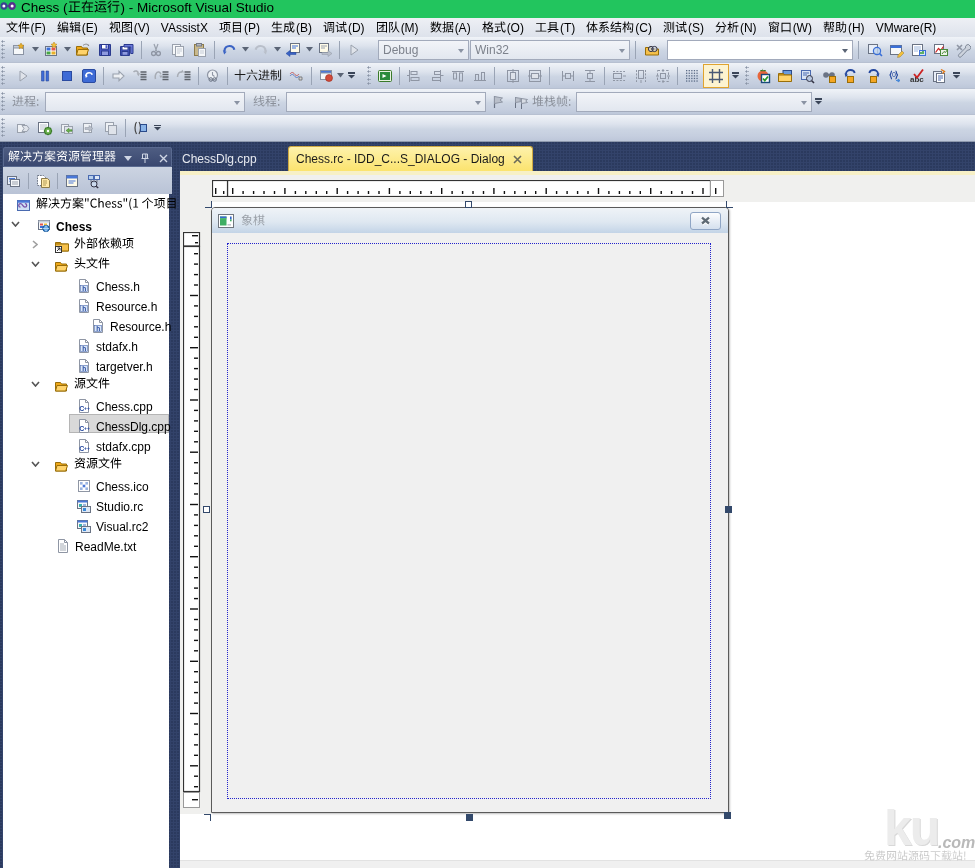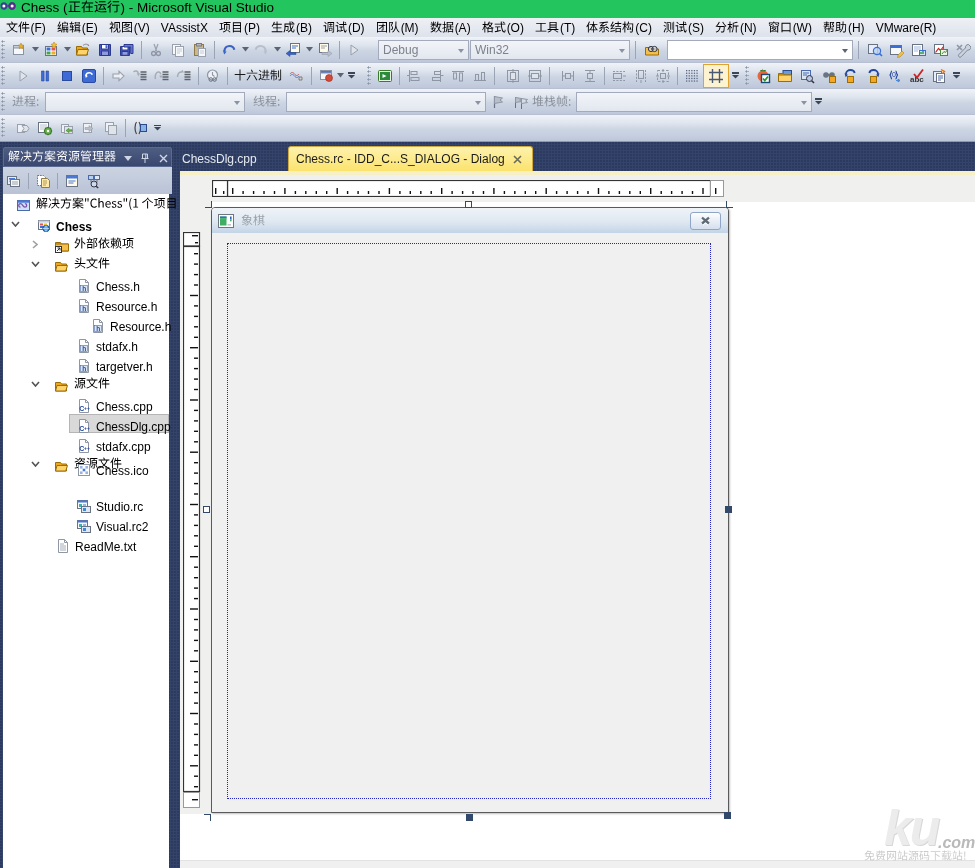--- a/index.html
+++ b/index.html
@@ -909,21 +909,21 @@
 <div class="ab" style="left:51px;top:2px"><svg class="ic" width="16" height="16" viewBox="0 0 16 16">
         <path d="M1.5 4.5h5l1 1.5h5v7h-11z" fill="#f0a817" stroke="#996e09"></path>
         <path d="M3 7.5h10.5l-1.8 5.5H1.5z" fill="#ffd36b" stroke="#996e09"></path>
       </svg></div>
 <div class="ab" style="left:71px;top:3px;white-space:nowrap">
       <svg width="49" height="14" viewBox="0 0 49 14" style="display:block">
         <path transform="translate(0,10.6)" d="M1.0 -9.0C1.9 -8.7 3.0 -8.1 3.5 -7.7L4.0 -8.4C3.4 -8.8 2.3 -9.3 1.5 -9.6ZM0.6 -5.9 0.9 -5.1C1.8 -5.4 3.0 -5.8 4.2 -6.2L4.1 -7.0C2.8 -6.6 1.5 -6.2 0.6 -5.9ZM2.2 -4.5V-1.1H3.1V-3.6H9.0V-1.2H10.0V-4.5ZM5.7 -3.3C5.3 -1.3 4.4 -0.2 0.6 0.2C0.7 0.4 0.9 0.8 1.0 1.0C5.1 0.4 6.2 -0.9 6.6 -3.3ZM6.2 -0.9C7.7 -0.4 9.7 0.4 10.7 0.9L11.2 0.2C10.2 -0.4 8.2 -1.1 6.7 -1.6ZM5.8 -10.0C5.5 -9.2 4.9 -8.2 3.9 -7.5C4.1 -7.3 4.4 -7.1 4.5 -6.9C5.1 -7.3 5.5 -7.8 5.8 -8.3H7.2C6.9 -7.0 6.1 -5.9 3.9 -5.3C4.1 -5.2 4.3 -4.9 4.4 -4.7C6.0 -5.2 7.0 -6.0 7.6 -6.9C8.3 -5.9 9.5 -5.1 10.8 -4.8C11.0 -5.0 11.2 -5.3 11.4 -5.5C9.9 -5.8 8.6 -6.6 7.9 -7.6C8.0 -7.8 8.1 -8.1 8.1 -8.3H9.9C9.7 -7.9 9.5 -7.5 9.4 -7.2L10.2 -7.0C10.5 -7.4 10.8 -8.2 11.1 -8.8L10.5 -9.0L10.3 -9.0H6.2C6.4 -9.3 6.6 -9.6 6.7 -9.9Z M18.4 -4.9H22.1V-3.8H18.4ZM18.4 -6.6H22.1V-5.6H18.4ZM18.1 -2.5C17.7 -1.7 17.2 -0.8 16.6 -0.2C16.8 -0.1 17.2 0.1 17.3 0.2C17.9 -0.4 18.5 -1.4 18.9 -2.2ZM21.5 -2.3C21.9 -1.5 22.5 -0.5 22.8 0.1L23.6 -0.3C23.3 -0.8 22.7 -1.8 22.2 -2.6ZM13.0 -9.3C13.7 -8.9 14.6 -8.3 15.0 -7.9L15.6 -8.7C15.1 -9.0 14.2 -9.6 13.6 -9.9ZM12.5 -6.1C13.1 -5.7 14.0 -5.1 14.5 -4.8L15.0 -5.5C14.5 -5.9 13.6 -6.4 13.0 -6.7ZM12.7 0.3 13.5 0.8C14.1 -0.3 14.8 -1.8 15.3 -3.1L14.5 -3.6C14.0 -2.2 13.2 -0.6 12.7 0.3ZM16.1 -9.5V-6.2C16.1 -4.2 15.9 -1.5 14.6 0.4C14.8 0.5 15.2 0.8 15.3 0.9C16.7 -1.1 16.9 -4.1 16.9 -6.2V-8.7H23.4V-9.5ZM19.8 -8.5C19.7 -8.2 19.6 -7.7 19.5 -7.3H17.6V-3.1H19.8V0.0C19.8 0.1 19.7 0.2 19.6 0.2C19.4 0.2 18.9 0.2 18.3 0.2C18.5 0.4 18.6 0.7 18.6 0.9C19.4 1.0 19.9 1.0 20.2 0.8C20.6 0.7 20.7 0.5 20.7 0.0V-3.1H23.0V-7.3H20.3C20.5 -7.6 20.6 -8.0 20.8 -8.3Z M29.1 -9.9C29.4 -9.3 29.8 -8.5 30.0 -8.0L31.0 -8.3C30.8 -8.8 30.4 -9.6 30.0 -10.2ZM24.6 -8.0V-7.1H26.5C27.2 -5.3 28.1 -3.7 29.4 -2.4C28.0 -1.3 26.4 -0.5 24.4 0.1C24.6 0.3 24.9 0.7 25.0 0.9C27.0 0.3 28.7 -0.6 30.0 -1.8C31.4 -0.6 33.0 0.3 35.0 0.9C35.1 0.6 35.4 0.2 35.6 0.0C33.7 -0.4 32.1 -1.3 30.7 -2.4C31.9 -3.6 32.9 -5.2 33.6 -7.1H35.4V-8.0ZM30.0 -3.0C28.9 -4.2 28.0 -5.5 27.4 -7.1H32.5C31.9 -5.5 31.1 -4.1 30.0 -3.0Z M39.8 -4.1V-3.2H43.2V1.0H44.1V-3.2H47.4V-4.1H44.1V-6.7H46.9V-7.6H44.1V-9.9H43.2V-7.6H41.6C41.8 -8.2 41.9 -8.7 42.0 -9.3L41.2 -9.5C40.9 -7.9 40.4 -6.4 39.7 -5.4C39.9 -5.3 40.3 -5.0 40.5 -4.9C40.8 -5.4 41.1 -6.0 41.4 -6.7H43.2V-4.1ZM39.2 -10.0C38.6 -8.2 37.5 -6.4 36.4 -5.2C36.5 -5.0 36.8 -4.6 36.9 -4.4C37.3 -4.8 37.6 -5.2 38.0 -5.8V0.9H38.9V-7.2C39.3 -8.0 39.7 -8.9 40.1 -9.8Z" fill="#000000"></path>
       </svg>
     </div>
   </div>
-<div class="ab" style="left:3px;top:458px;width:166px;height:20px">
+<div class="ab" style="left:3px;top:474px;width:166px;height:20px">
 <div class="ab" style="left:73px;top:2px"><svg class="ic" width="16" height="16" viewBox="0 0 16 16">
         <rect x="2.5" y="2.5" width="11" height="11" fill="#fff" stroke="#8f96a4"></rect>
         <g fill="#9ab4e0">
           <rect x="4" y="4" width="2.6" height="2.6"></rect>
           <rect x="9.4" y="4" width="2.6" height="2.6"></rect>
           <rect x="6.7" y="6.7" width="2.6" height="2.6" fill="#4a78d8"></rect>
           <rect x="4" y="9.4" width="2.6" height="2.6"></rect>
           <rect x="9.4" y="9.4" width="2.6" height="2.6"></rect>
         </g>
       </svg></div>
@@ -1116,19 +1116,19 @@
 </div>
 <div class="ab" style="left:205px;top:201px;width:7px;height:7px;border-bottom:1.5px solid #33496b;border-right:1.5px solid #33496b"></div>
 <div class="ab" style="left:465px;top:201px;width:7px;height:7px;border:1.5px solid #33496b;background:#fff"></div>
 <div class="ab" style="left:726px;top:201px;width:7px;height:7px;border-bottom:1.5px solid #33496b;border-left:1.5px solid #33496b"></div>
 <div class="ab" style="left:203px;top:506px;width:7px;height:7px;border:1.5px solid #33496b;background:#fff"></div>
 <div class="ab" style="left:725px;top:506px;width:7px;height:7px;background:#33496b"></div>
 <div class="ab" style="left:204px;top:814px;width:7px;height:7px;border-top:1.5px solid #33496b;border-right:1.5px solid #33496b"></div>
 <div class="ab" style="left:466px;top:814px;width:7px;height:7px;background:#33496b"></div>
 <div class="ab" style="left:724px;top:812px;width:7px;height:7px;background:#33496b"></div>
 <div class="ab" style="left:798px;top:806px;width:177px;height:56px;overflow:hidden">
-<div class="ab" style="left:86px;top:-7px;font-style:italic;font-weight:bold;font-size:50px;color:#ececec;letter-spacing:-2px;text-shadow:1px 1px 0 #d8d8d8">ku</div>
+<div class="ab" style="left:86px;top:-7px;font-weight:bold;font-size:50px;color:#ececec;letter-spacing:-2px;text-shadow:1px 1px 0 #d8d8d8">ku</div>
 <div class="ab" style="left:140px;top:28px;font-style:italic;font-weight:bold;font-size:16px;color:#b9b9b9">.com</div>
 <div class="ab" style="left:66px;top:44px">
       <svg width="103" height="13" viewBox="0 0 103 13" style="display:block">
         <path transform="translate(0,9.7)" d="M3.7 -9.3C3.1 -8.2 2.0 -6.8 0.5 -5.8C0.6 -5.7 0.9 -5.4 1.0 -5.2C1.3 -5.4 1.5 -5.5 1.7 -5.7V-3.0H4.7C4.1 -1.6 3.0 -0.5 0.6 0.1C0.7 0.2 1.0 0.6 1.0 0.8C3.8 0.0 5.0 -1.3 5.5 -3.0H6.0V-0.5C6.0 0.4 6.3 0.7 7.4 0.7C7.6 0.7 9.0 0.7 9.2 0.7C10.2 0.7 10.4 0.3 10.5 -1.3C10.3 -1.4 9.9 -1.5 9.8 -1.6C9.7 -0.3 9.6 -0.1 9.2 -0.1C8.9 -0.1 7.7 -0.1 7.5 -0.1C7.0 -0.1 6.9 -0.1 6.9 -0.5V-3.0H9.6V-6.5H6.4C6.8 -7.0 7.2 -7.6 7.5 -8.1L7.0 -8.4L6.8 -8.4H4.1C4.3 -8.6 4.4 -8.9 4.6 -9.1ZM2.5 -6.5C2.9 -6.9 3.3 -7.3 3.6 -7.7H6.4C6.1 -7.3 5.8 -6.8 5.4 -6.5ZM2.5 -5.7H5.1C5.1 -5.0 5.0 -4.4 4.9 -3.8H2.5ZM6.0 -5.7H8.8V-3.8H5.7C5.9 -4.4 5.9 -5.0 6.0 -5.7Z M16.2 -2.6C15.9 -0.9 14.9 -0.2 11.5 0.2C11.6 0.4 11.8 0.7 11.8 0.9C15.5 0.4 16.6 -0.5 17.0 -2.6ZM16.7 -0.6C18.1 -0.2 20.0 0.4 20.9 0.9L21.4 0.2C20.4 -0.2 18.5 -0.8 17.2 -1.2ZM14.9 -6.6C14.9 -6.3 14.8 -6.0 14.7 -5.7H13.2L13.3 -6.6ZM15.7 -6.6H17.4V-5.7H15.5C15.6 -6.0 15.6 -6.3 15.7 -6.6ZM12.6 -7.1C12.6 -6.5 12.4 -5.7 12.3 -5.1H14.3C13.8 -4.7 13.0 -4.2 11.6 -3.9C11.8 -3.8 12.0 -3.5 12.1 -3.3C12.4 -3.4 12.7 -3.5 13.0 -3.6V-0.6H13.8V-3.0H19.2V-0.7H20.0V-3.7H13.4C14.4 -4.1 14.9 -4.6 15.3 -5.1H17.4V-4.0H18.2V-5.1H20.4C20.4 -4.8 20.3 -4.7 20.3 -4.6C20.2 -4.6 20.2 -4.5 20.0 -4.5C19.9 -4.5 19.6 -4.5 19.3 -4.6C19.3 -4.4 19.4 -4.2 19.4 -4.0C19.8 -4.0 20.2 -4.0 20.4 -4.0C20.6 -4.0 20.8 -4.1 20.9 -4.2C21.1 -4.4 21.2 -4.7 21.2 -5.5C21.3 -5.6 21.3 -5.7 21.3 -5.7H18.2V-6.6H20.6V-8.5H18.2V-9.2H17.4V-8.5H15.7V-9.2H14.9V-8.5H12.2V-7.9H14.9V-7.1L12.9 -7.1ZM15.7 -7.9H17.4V-7.1H15.7ZM18.2 -7.9H19.8V-7.1H18.2Z M24.1 -5.9C24.6 -5.3 25.2 -4.6 25.7 -3.9C25.2 -2.7 24.7 -1.7 23.9 -1.0C24.1 -0.9 24.4 -0.6 24.5 -0.5C25.2 -1.2 25.7 -2.1 26.2 -3.1C26.5 -2.6 26.8 -2.1 27.0 -1.7L27.6 -2.3C27.3 -2.7 26.9 -3.3 26.5 -4.0C26.8 -4.9 27.0 -5.9 27.2 -7.0L26.4 -7.0C26.3 -6.2 26.1 -5.4 25.9 -4.7C25.5 -5.3 25.1 -5.9 24.6 -6.4ZM27.3 -5.9C27.8 -5.3 28.3 -4.6 28.8 -3.8C28.4 -2.6 27.8 -1.6 27.0 -0.9C27.2 -0.8 27.5 -0.5 27.6 -0.4C28.3 -1.1 28.9 -2.0 29.3 -3.1C29.7 -2.5 30.0 -1.9 30.2 -1.4L30.8 -1.9C30.5 -2.5 30.1 -3.2 29.6 -3.9C29.9 -4.8 30.1 -5.8 30.3 -6.9L29.6 -7.0C29.4 -6.2 29.3 -5.4 29.1 -4.7C28.7 -5.3 28.3 -5.8 27.9 -6.3ZM23.0 -8.6V0.9H23.8V-7.8H31.2V-0.2C31.2 -0.0 31.2 0.0 31.0 0.0C30.7 0.1 30.0 0.1 29.3 0.0C29.4 0.3 29.6 0.6 29.6 0.8C30.6 0.9 31.2 0.8 31.6 0.7C31.9 0.6 32.1 0.3 32.1 -0.2V-8.6Z M33.6 -7.2V-6.4H37.9V-7.2ZM34.1 -5.8C34.3 -4.5 34.6 -2.9 34.6 -1.8L35.3 -2.0C35.2 -3.0 35.0 -4.6 34.7 -5.9ZM34.9 -9.0C35.2 -8.4 35.5 -7.7 35.7 -7.3L36.4 -7.5C36.3 -8.0 36.0 -8.7 35.6 -9.2ZM36.6 -6.0C36.5 -4.7 36.2 -2.8 35.9 -1.6C35.0 -1.4 34.2 -1.2 33.5 -1.0L33.7 -0.2C34.9 -0.5 36.4 -0.9 37.9 -1.3L37.8 -2.0L36.6 -1.7C36.9 -2.9 37.2 -4.6 37.4 -5.9ZM38.1 -4.0V0.9H38.9V0.3H42.3V0.8H43.1V-4.0H40.8V-6.2H43.6V-7.0H40.8V-9.3H39.9V-4.0ZM38.9 -0.4V-3.2H42.3V-0.4Z M49.9 -4.5H53.3V-3.5H49.9ZM49.9 -6.0H53.3V-5.1H49.9ZM49.6 -2.3C49.2 -1.5 48.7 -0.7 48.2 -0.2C48.4 -0.1 48.7 0.1 48.9 0.2C49.4 -0.4 49.9 -1.2 50.3 -2.0ZM52.7 -2.1C53.1 -1.4 53.6 -0.4 53.9 0.1L54.6 -0.2C54.4 -0.8 53.8 -1.7 53.4 -2.3ZM45.0 -8.5C45.6 -8.2 46.4 -7.6 46.8 -7.3L47.3 -7.9C46.9 -8.3 46.0 -8.8 45.4 -9.1ZM44.4 -5.6C45.0 -5.2 45.9 -4.7 46.3 -4.4L46.8 -5.1C46.3 -5.4 45.5 -5.8 44.9 -6.2ZM44.6 0.3 45.4 0.7C45.9 -0.3 46.5 -1.7 47.0 -2.8L46.3 -3.3C45.8 -2.0 45.1 -0.6 44.6 0.3ZM47.7 -8.7V-5.7C47.7 -3.9 47.6 -1.4 46.4 0.4C46.5 0.5 46.9 0.7 47.0 0.8C48.3 -1.0 48.5 -3.8 48.5 -5.7V-8.0H54.5V-8.7ZM51.1 -7.8C51.1 -7.5 51.0 -7.0 50.8 -6.7H49.2V-2.9H51.1V0.0C51.1 0.1 51.1 0.2 51.0 0.2C50.8 0.2 50.3 0.2 49.8 0.2C49.9 0.4 50.0 0.7 50.0 0.9C50.8 0.9 51.3 0.9 51.6 0.8C51.9 0.6 51.9 0.4 51.9 0.0V-2.9H54.0V-6.7H51.6C51.8 -7.0 51.9 -7.3 52.1 -7.6Z M59.5 -2.3V-1.5H63.7V-2.3ZM60.4 -7.1C60.3 -6.1 60.2 -4.6 60.0 -3.7H60.3L64.5 -3.7C64.3 -1.3 64.0 -0.3 63.8 -0.0C63.6 0.1 63.5 0.1 63.3 0.1C63.1 0.1 62.6 0.1 62.1 0.0C62.2 0.3 62.3 0.6 62.3 0.8C62.9 0.8 63.4 0.8 63.7 0.8C64.0 0.8 64.2 0.7 64.4 0.5C64.8 0.1 65.1 -1.1 65.3 -4.0C65.3 -4.2 65.3 -4.4 65.3 -4.4H64.0C64.2 -5.8 64.3 -7.4 64.4 -8.6L63.8 -8.6L63.7 -8.6H59.9V-7.8H63.6C63.5 -6.9 63.3 -5.5 63.2 -4.4H60.9C61.0 -5.2 61.1 -6.3 61.2 -7.1ZM55.6 -8.7V-7.9H56.9C56.6 -6.2 56.1 -4.7 55.3 -3.6C55.5 -3.4 55.6 -2.9 55.7 -2.7C55.9 -3.0 56.1 -3.3 56.3 -3.6V0.4H57.0V-0.5H59.0V-5.3H57.0C57.3 -6.1 57.5 -7.0 57.7 -7.9H59.3V-8.7ZM57.0 -4.5H58.3V-1.2H57.0Z M66.6 -8.4V-7.6H70.9V0.9H71.7V-5.0C73.0 -4.3 74.5 -3.4 75.2 -2.8L75.8 -3.5C74.9 -4.2 73.2 -5.2 71.9 -5.8L71.7 -5.6V-7.6H76.4V-8.4Z M85.1 -8.6C85.6 -8.2 86.2 -7.6 86.4 -7.2L87.1 -7.6C86.8 -8.0 86.2 -8.6 85.7 -9.0ZM86.2 -5.5C85.9 -4.5 85.5 -3.5 85.0 -2.5C84.8 -3.5 84.7 -4.7 84.6 -6.1H87.5V-6.8H84.5C84.5 -7.5 84.5 -8.4 84.5 -9.2H83.7C83.7 -8.4 83.7 -7.5 83.8 -6.8H81.0V-7.7H83.0V-8.4H81.0V-9.3H80.3V-8.4H78.2V-7.7H80.3V-6.8H77.6V-6.1H83.8C83.9 -4.3 84.1 -2.8 84.4 -1.6C83.9 -0.8 83.3 -0.2 82.6 0.3C82.8 0.5 83.0 0.7 83.2 0.9C83.7 0.5 84.3 -0.1 84.7 -0.7C85.2 0.2 85.7 0.8 86.4 0.8C87.2 0.8 87.5 0.3 87.6 -1.4C87.4 -1.4 87.1 -1.6 86.9 -1.8C86.9 -0.5 86.8 -0.0 86.5 -0.0C86.0 -0.0 85.6 -0.5 85.3 -1.5C86.0 -2.6 86.6 -3.9 87.0 -5.3ZM77.7 -1.0 77.8 -0.2 80.7 -0.5V0.8H81.4V-0.6L83.4 -0.8V-1.5L81.4 -1.3V-2.4H83.2V-3.1H81.4V-4.0H80.7V-3.1H79.1C79.4 -3.4 79.6 -3.8 79.8 -4.3H83.4V-5.0H80.2C80.3 -5.3 80.4 -5.6 80.5 -5.8L79.7 -6.1C79.6 -5.7 79.5 -5.3 79.3 -5.0H77.8V-4.3H79.0C78.8 -3.9 78.7 -3.6 78.6 -3.5C78.4 -3.2 78.2 -3.0 78.1 -3.0C78.2 -2.8 78.3 -2.4 78.3 -2.2C78.4 -2.3 78.8 -2.4 79.2 -2.4H80.7V-1.3Z M88.6 -7.2V-6.4H92.9V-7.2ZM89.1 -5.8C89.3 -4.5 89.6 -2.9 89.6 -1.8L90.3 -2.0C90.2 -3.0 90.0 -4.6 89.7 -5.9ZM89.9 -9.0C90.2 -8.4 90.5 -7.7 90.7 -7.3L91.4 -7.5C91.3 -8.0 91.0 -8.7 90.6 -9.2ZM91.6 -6.0C91.5 -4.7 91.2 -2.8 90.9 -1.6C90.0 -1.4 89.2 -1.2 88.5 -1.0L88.7 -0.2C89.9 -0.5 91.4 -0.9 92.9 -1.3L92.8 -2.0L91.6 -1.7C91.9 -2.9 92.2 -4.6 92.4 -5.9ZM93.1 -4.0V0.9H93.9V0.3H97.3V0.8H98.1V-4.0H95.8V-6.2H98.6V-7.0H95.8V-9.3H94.9V-4.0ZM93.9 -0.4V-3.2H97.3V-0.4Z M100.4 -2.4H101.1L101.3 -7.1L101.3 -8.2H100.3L100.3 -7.1ZM100.8 0.1C101.2 0.1 101.5 -0.2 101.5 -0.6C101.5 -1.1 101.2 -1.4 100.8 -1.4C100.4 -1.4 100.0 -1.1 100.0 -0.6C100.0 -0.2 100.4 0.1 100.8 0.1Z" fill="#c9c9c9"></path>
       </svg>
     </div>
 </div>
 </body></html>

